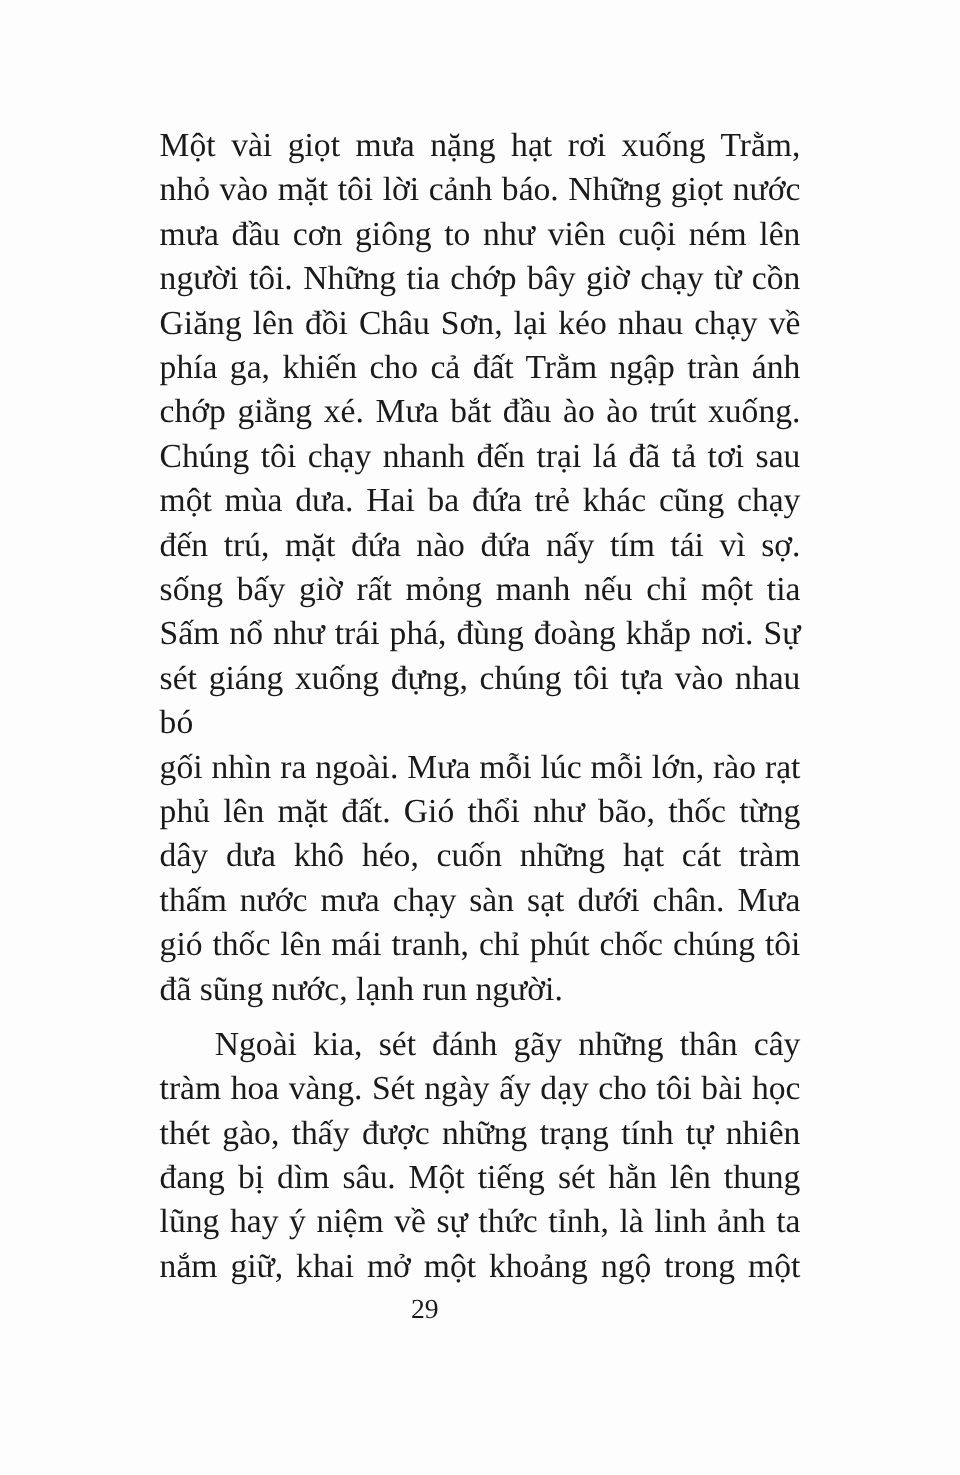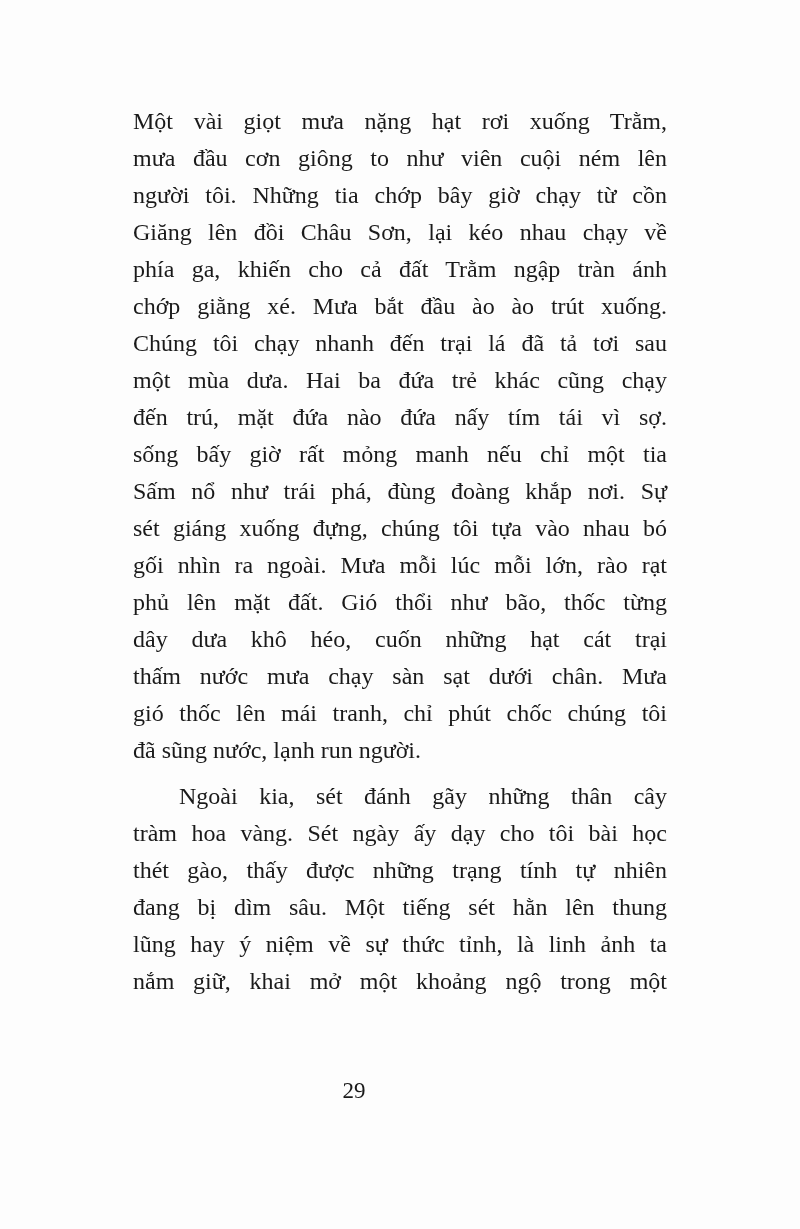--- a/index.html
+++ b/index.html
@@ -17,21 +17,21 @@
     width: 800px;
     height: 1229px;
     font-family: "Liberation Serif", "DejaVu Serif", serif;
     color: #1a1a1a;
   }
   .text-block {
     position: absolute;
     left: 133px;
     top: 103px;
     width: 534px;
-    font-size: 24px;
+    font-size: 28px;
     line-height: 37px;
   }
   .line {
     text-align: justify;
     text-align-last: justify;
   }
   
   .para-closed .line:last-child {
     text-align: right;
     text-align-last: left;
@@ -58,34 +58,35 @@
     color: #1a1a1a;
   }
 </style>
 </head>
 <body style="background: rgb(253, 253, 253);">
 
 <div class="book-page" style="color: rgb(26, 26, 26);">
   <div class="text-block">
     <div class="para para-closed">
         <div class="line">Một vài giọt mưa nặng hạt rơi xuống Trằm,</div>
+        <div class="line">nhỏ vào mặt tôi lời cảnh báo. Những giọt nước</div>
         <div class="line">mưa đầu cơn giông to như viên cuội ném lên</div>
         <div class="line">người tôi. Những tia chớp bây giờ chạy từ cồn</div>
         <div class="line">Giăng lên đồi Châu Sơn, lại kéo nhau chạy về</div>
         <div class="line">phía ga, khiến cho cả đất Trằm ngập tràn ánh</div>
         <div class="line">chớp giằng xé. Mưa bắt đầu ào ào trút xuống.</div>
         <div class="line">Chúng tôi chạy nhanh đến trại lá đã tả tơi sau</div>
         <div class="line">một mùa dưa. Hai ba đứa trẻ khác cũng chạy</div>
         <div class="line">đến trú, mặt đứa nào đứa nấy tím tái vì sợ.</div>
         <div class="line">sống bấy giờ rất mỏng manh nếu chỉ một tia</div>
         <div class="line">Sấm nổ như trái phá, đùng đoàng khắp nơi. Sự</div>
         <div class="line">sét giáng xuống đựng, chúng tôi tựa vào nhau bó</div>
         <div class="line">gối nhìn ra ngoài. Mưa mỗi lúc mỗi lớn, rào rạt</div>
         <div class="line">phủ lên mặt đất. Gió thổi như bão, thốc từng</div>
-        <div class="line">dây dưa khô héo, cuốn những hạt cát trại</div>
+        <div class="line">dây dưa khô héo, cuốn những hạt cát tràm</div>
         <div class="line">thấm nước mưa chạy sàn sạt dưới chân. Mưa</div>
         <div class="line">gió thốc lên mái tranh, chỉ phút chốc chúng tôi</div>
         <div class="line">đã sũng nước, lạnh run người.</div>
       </div>
     <div class="para para-indent para-continues">
         <div class="line">Ngoài kia, sét đánh gãy những thân cây</div>
         <div class="line">tràm hoa vàng. Sét ngày ấy dạy cho tôi bài học</div>
         <div class="line">thét gào, thấy được những trạng tính tự nhiên</div>
         <div class="line">đang bị dìm sâu. Một tiếng sét hằn lên thung</div>
         <div class="line">lũng hay ý niệm về sự thức tỉnh, là linh ảnh ta</div>

